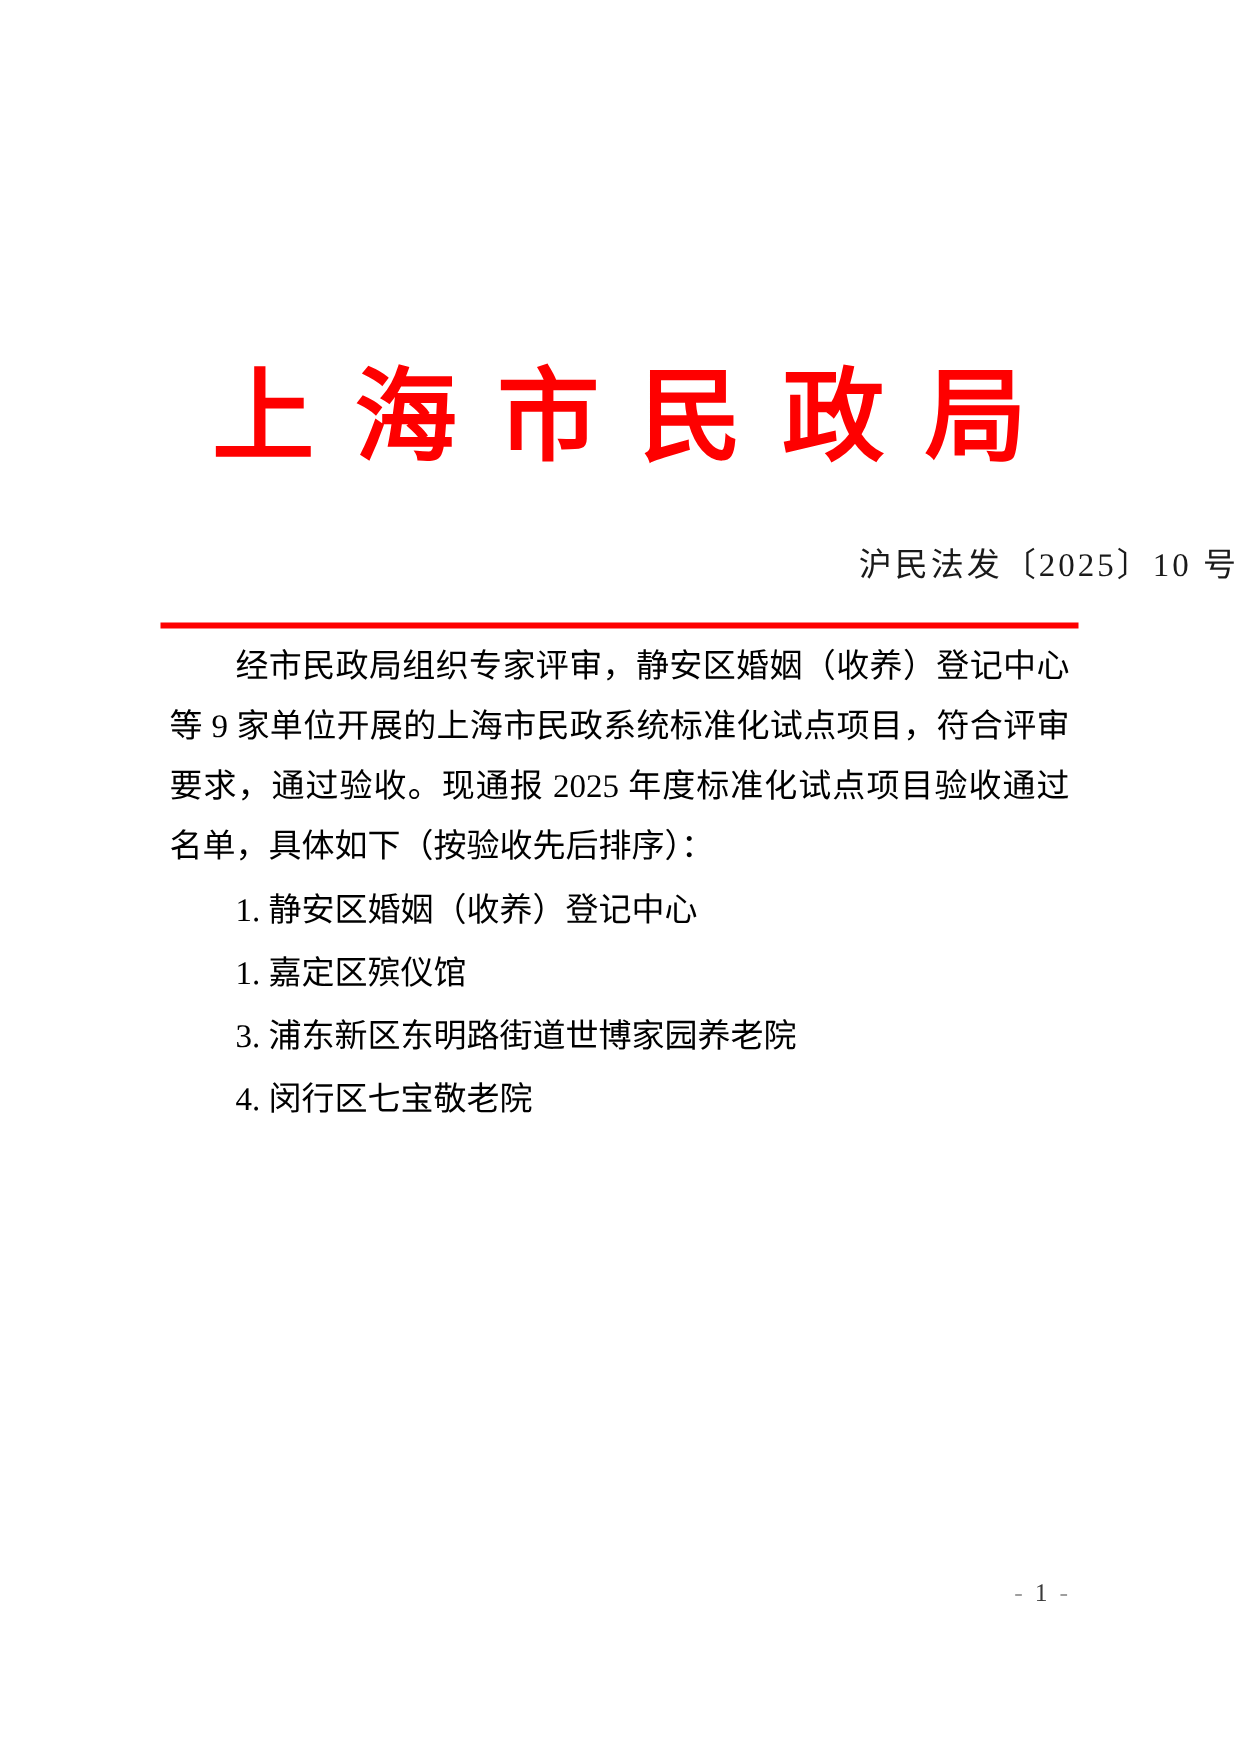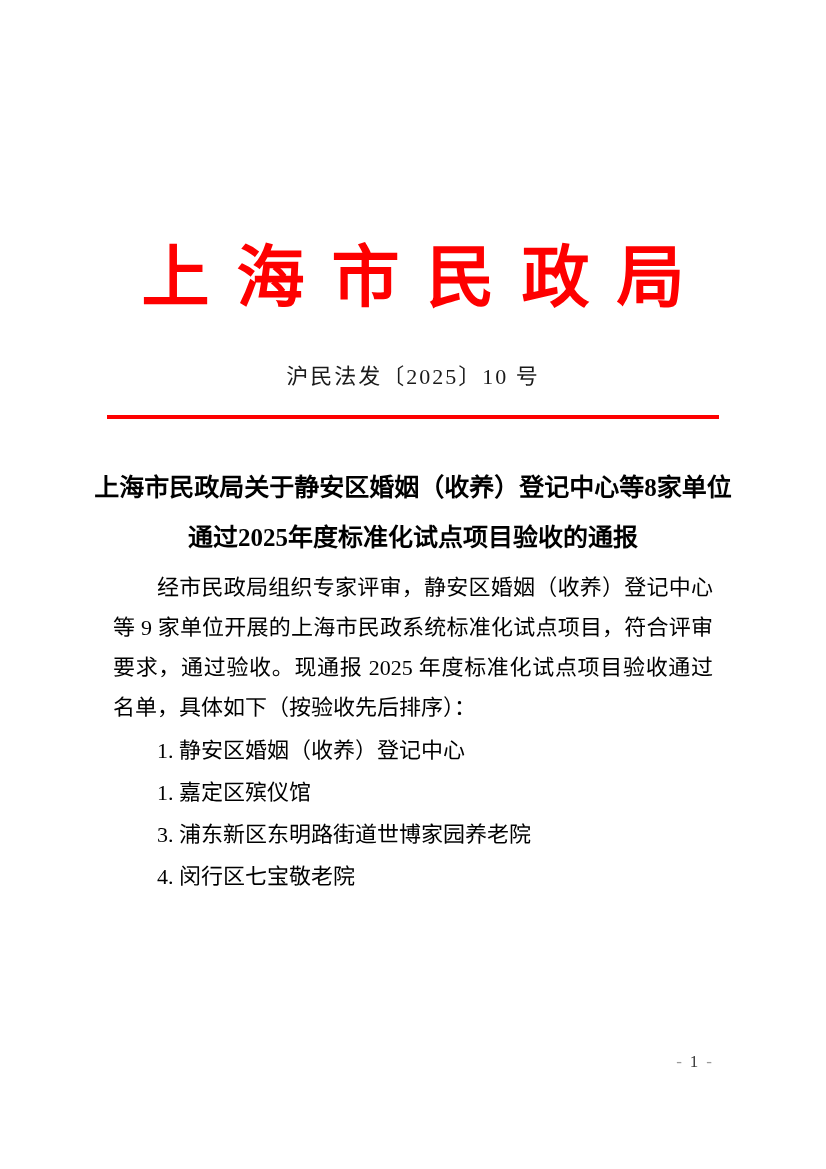--- a/index.html
+++ b/index.html
@@ -24,21 +24,21 @@
     font-size: 68px;
     line-height: 64px;
     font-weight: bold;
     color: #fe0000;
     letter-spacing: 27px;
     padding-left: 27px; 
     white-space: nowrap;
   }
   .doc-number {
     margin-top: 52px;
-    text-align: center;
+    text-align: right;
     font-size: 22px;
     line-height: 30px;
     color: #1a1a1a;
     letter-spacing: 2px;
   }
   .red-line {
     height: 4px;
     background: #fe0000;
     margin: 23px 107px 0 107px;
   }
@@ -90,24 +90,20 @@
 <body>
 
 <div class="page">
 
   <div class="agency-name">上海市民政局</div>
 
   <div class="doc-number">沪民法发〔2025〕10 号</div>
 
   <div class="red-line"></div>
 
-  <div class="doc-title">
-    <div>上海市民政局关于静安区婚姻（收养）登记中心等8家单位</div>
-    <div>通过2025年度标准化试点项目验收的通报</div>
-  </div>
 
   <div class="content">
 
 
     <p class="para">经市民政局组织专家评审，静安区婚姻（收养）登记中心等 9 家单位开展的上海市民政系统标准化试点项目，符合评审要求，通过验收。现通报 2025 年度标准化试点项目验收通过名单，具体如下（按验收先后排序）：</p>
 
     <div class="result-list">
       <div class="result-item">1. 静安区婚姻（收养）登记中心</div>
       <div class="result-item">1. 嘉定区殡仪馆</div>
       <div class="result-item">3. 浦东新区东明路街道世博家园养老院</div>

